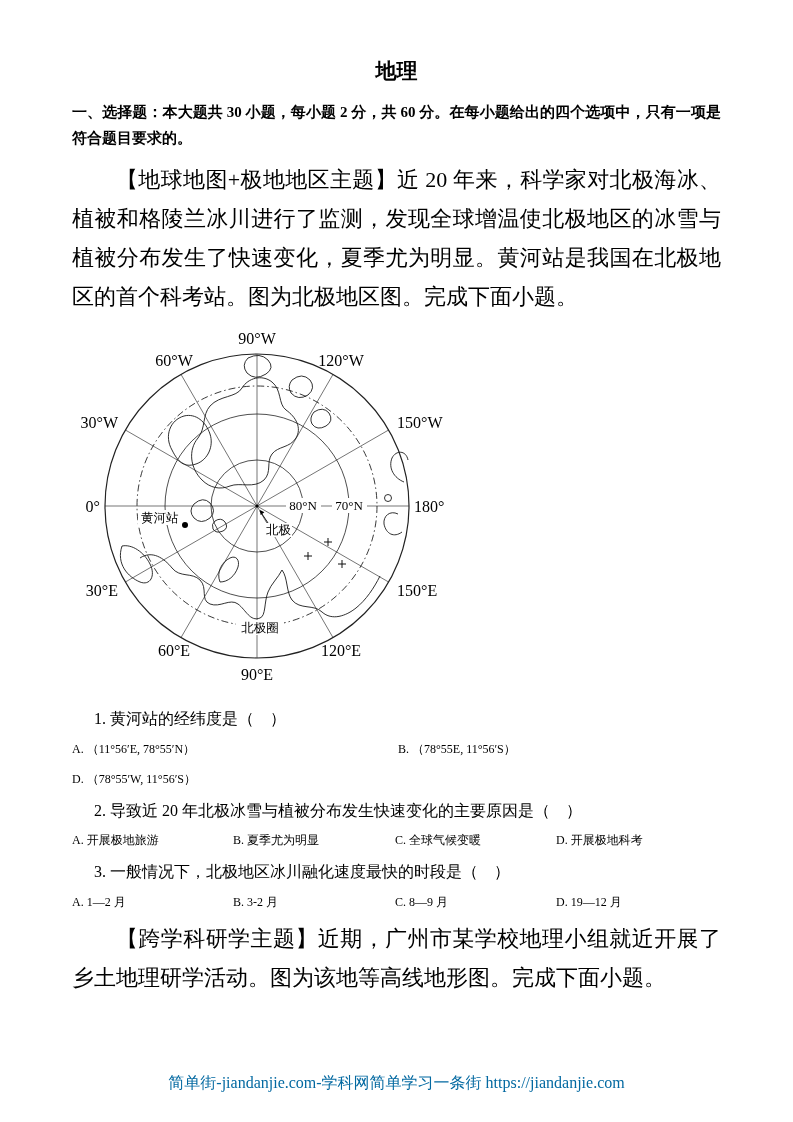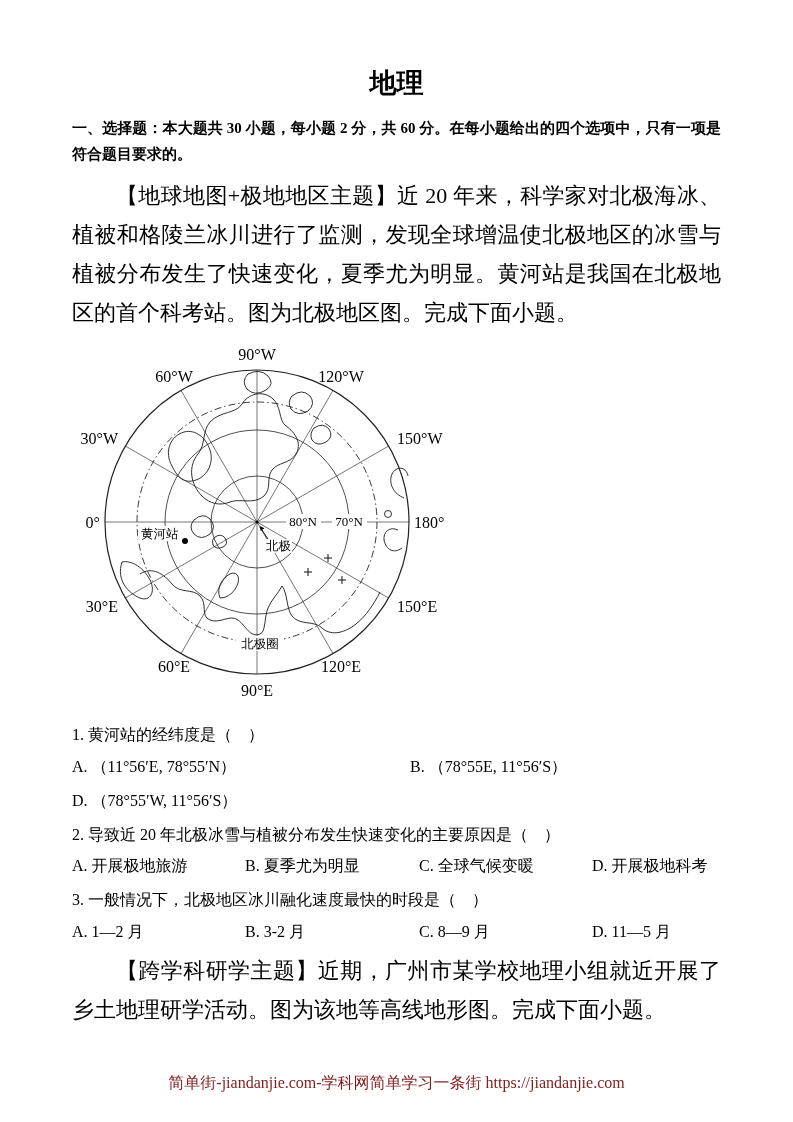--- a/index.html
+++ b/index.html
@@ -6,41 +6,41 @@
   html,body { background:#fff; }
   body {
     width:793px; height:1122px; position:relative; overflow:hidden;
     font-family:"Liberation Serif","DejaVu Serif",serif; color:#000;
   }
   .page { padding:56px 72px 0 72px; }
   .title {
     text-align:center; font-size:21px; font-weight:bold; line-height:1.5;
   }
   .subject {
-    text-align:center; font-size:27px; font-weight:bold; margin-top:9px;
+    text-align:center; font-size:21px; font-weight:bold; margin-top:1px;
   }
   .instructions {
     margin-top:14px; font-size:15px; font-weight:bold;
     line-height:1.75; text-align:justify;
   }
   .passage {
     margin-top:8px; font-size:22px; line-height:1.78;
     text-indent:2em; text-align:justify;
   }
   .map-wrap { width:400px; margin:4px 16px 2px -20px; }
   svg text { font-family:"Liberation Serif","DejaVu Serif",serif; }
   .question { margin-top:10px; }
-  .stem { font-size:16px; line-height:1.6; }
-  .opts { display:grid; font-size:16px; margin-top:9px;gap:12px; }
+  .stem { font-size:16px; line-height:1.6;margin-left:22px; }
+  .opts { display:grid; font-size:12px; margin-top:9px; }
   .opts2 { grid-template-columns:326px 1fr; row-gap:13px; }
   .opts4 { grid-template-columns:161px 162px 161px 1fr;font-family:Liberation Serif, serif; }
   .opt { white-space:nowrap; }
   .footer {
     position:absolute; left:0; bottom:28px; width:100%;
-    text-align:center; font-size:16px; color:#7f1d1d;
+    text-align:center; font-size:16px; color:#0369a1;
   }
 </style>
 </head>
 <body>
 
 <div class="page">
 
   <h2 class="subject">地理</h2>
 
   <p class="instructions">一、选择题：本大题共 30 小题，每小题 2 分，共 60 分。在每小题给出的四个选项中，只有一项是符合题目要求的。</p>
@@ -157,21 +157,21 @@
       <span class="opt">D. 开展极地科考</span>
     </div>
   </div>
 
   <div class="question">
     <p class="stem">3. 一般情况下，北极地区冰川融化速度最快的时段是（　）</p>
     <div class="opts opts4">
       <span class="opt">A. 1—2 月</span>
       <span class="opt">B. 3-2 月</span>
       <span class="opt">C. 8—9 月</span>
-      <span class="opt">D. 11—5 月</span>
+      <span class="opt">D. 19—12 月</span>
     </div>
   </div>
 
   <p class="passage">【跨学科研学主题】近期，广州市某学校地理小组就近开展了乡土地理研学活动。图为该地等高线地形图。完成下面小题。</p>
 
 </div>
 
 <div class="footer">简单街-jiandanjie.com-学科网简单学习一条街 https://jiandanjie.com</div>
 
 </body></html>

